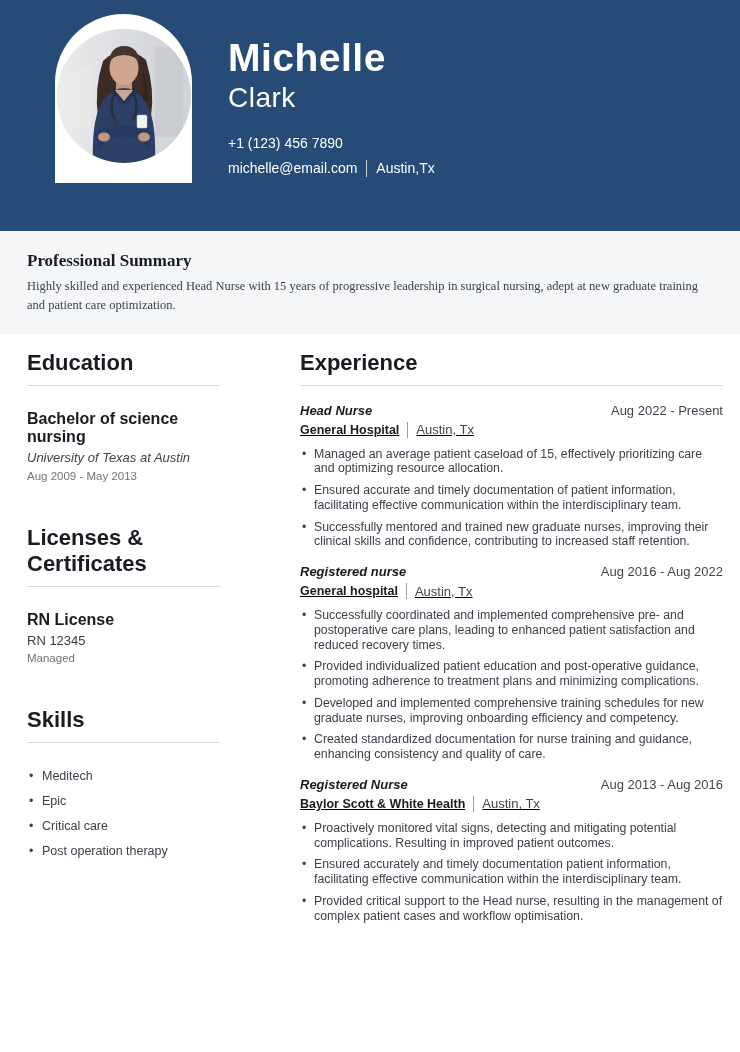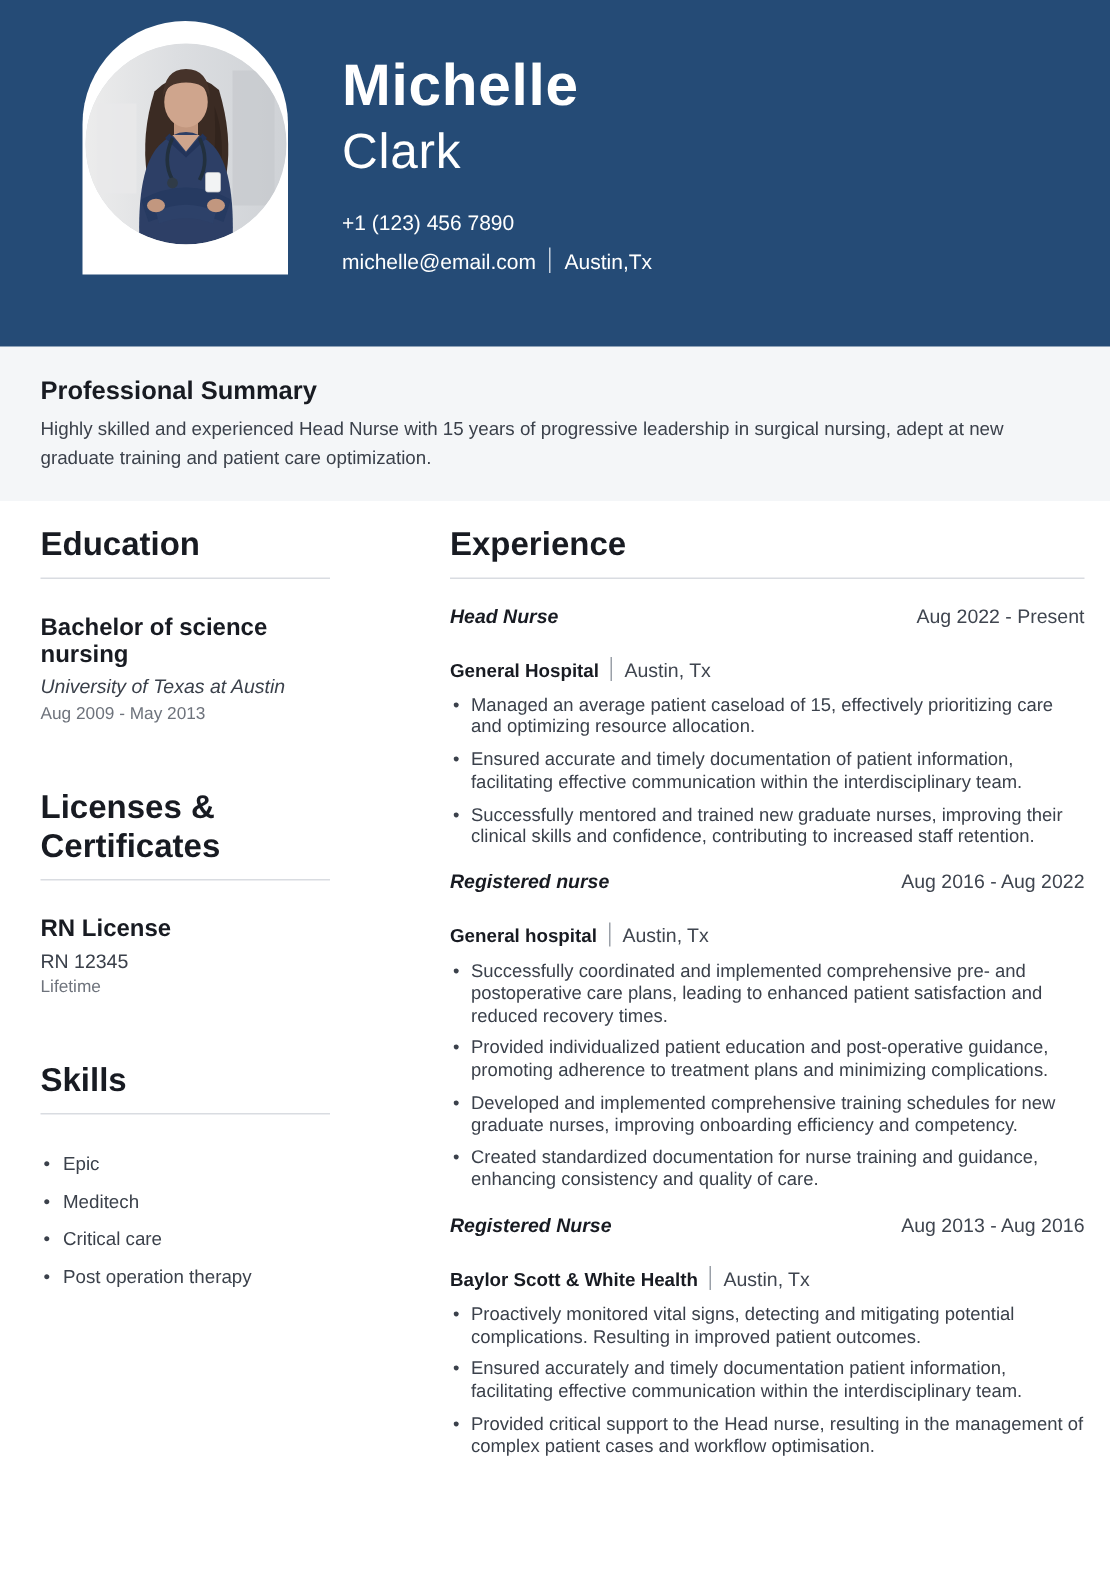--- a/index.html
+++ b/index.html
@@ -46,41 +46,42 @@
     top: 38px;
     color: #ffffff;
   }
   .name-first {
     font-size: 39px;
     font-weight: 700;
     line-height: 1.05;
     letter-spacing: 0.5px;
   }
   .name-last {
-    font-size: 33px;
+    font-size: 28px;
     font-weight: 400;
     line-height: 1.1;
     margin-top: 4px;
     letter-spacing: 0.5px;
   }
   .contact { margin-top: 21px; font-size: 14px; }
   .contact-phone { margin-bottom: 9px; }
   .contact-row { display: flex; align-items: center; }
   .contact-sep {
     display: inline-block;
     width: 1px;
     height: 17px;
     background: #c8d2de;
     margin: 0 9px;
   }
 
   
   .summary-band {
     background: var(--summary-bg, #f4f6f8);
     padding: 20px 40px 19px 27px;
+    font-family: Liberation Serif, serif;
   }
   .summary-band h2 {
     font-size: 17px;
     font-weight: 700;
     color: var(--heading-color, #181b22);
     margin-bottom: 6px;
   }
   .summary-band p {
     font-size: 12.5px;
     line-height: 1.5;
@@ -153,23 +154,24 @@
   }
   .job-title {
     font-size: 13px;
     font-weight: 700;
     font-style: italic;
     color: var(--heading-color, #181b22);
   }
   .job-dates { font-size: 13px; color: #3f454f; }
   .job-company-row {
     display: flex;
-    align-items: flex-end;
-    margin-top: 20px;
+    align-items: center;
+    margin-top: 4px;
     margin-bottom: 9px;
+    text-decoration: underline;
   }
   .job-company {
     font-size: 12.5px;
     font-weight: 700;
     color: var(--heading-color, #181b22);
   }
   .job-sep {
     width: 1px;
     height: 16px;
     background: #9aa0a8;
@@ -271,28 +273,28 @@
         <h2 class="section-title">Education</h2>
         <div class="edu-degree">Bachelor of science nursing</div>
         <div class="edu-school">University of Texas at Austin</div>
         <div class="edu-dates">Aug 2009 - May 2013</div>
       </div>
 
       <div class="left-section">
         <h2 class="section-title">Licenses &amp; Certificates</h2>
         <div class="lic-name">RN License</div>
         <div class="lic-number">RN 12345</div>
-        <div class="lic-validity">Lifetime</div>
+        <div class="lic-validity">Managed</div>
       </div>
 
       <div class="left-section">
         <h2 class="section-title">Skills</h2>
         <ul class="skills-list">
+          <li>Meditech</li>
           <li>Epic</li>
-          <li>Meditech</li>
           <li>Critical care</li>
           <li>Post operation therapy</li>
         </ul>
       </div>
 
     </div>
 
     <div class="col-right">
       <h2 class="section-title">Experience</h2>
 

